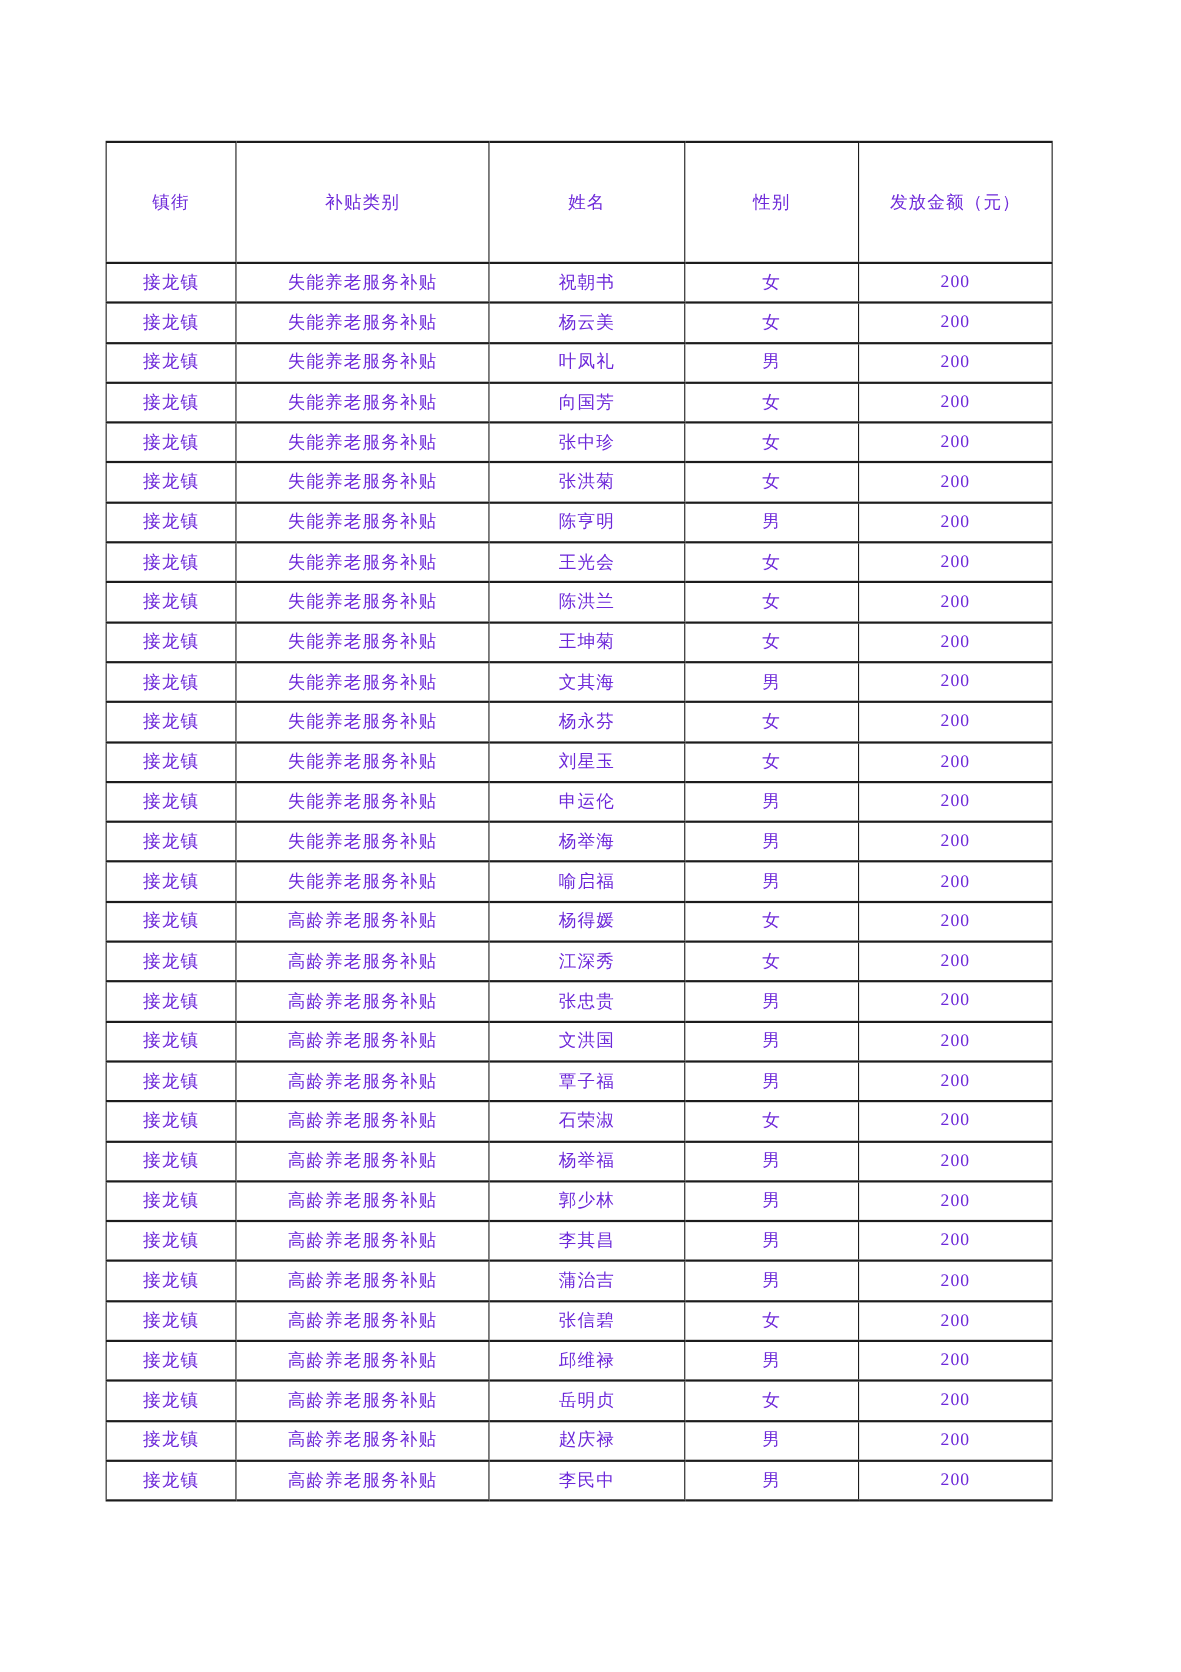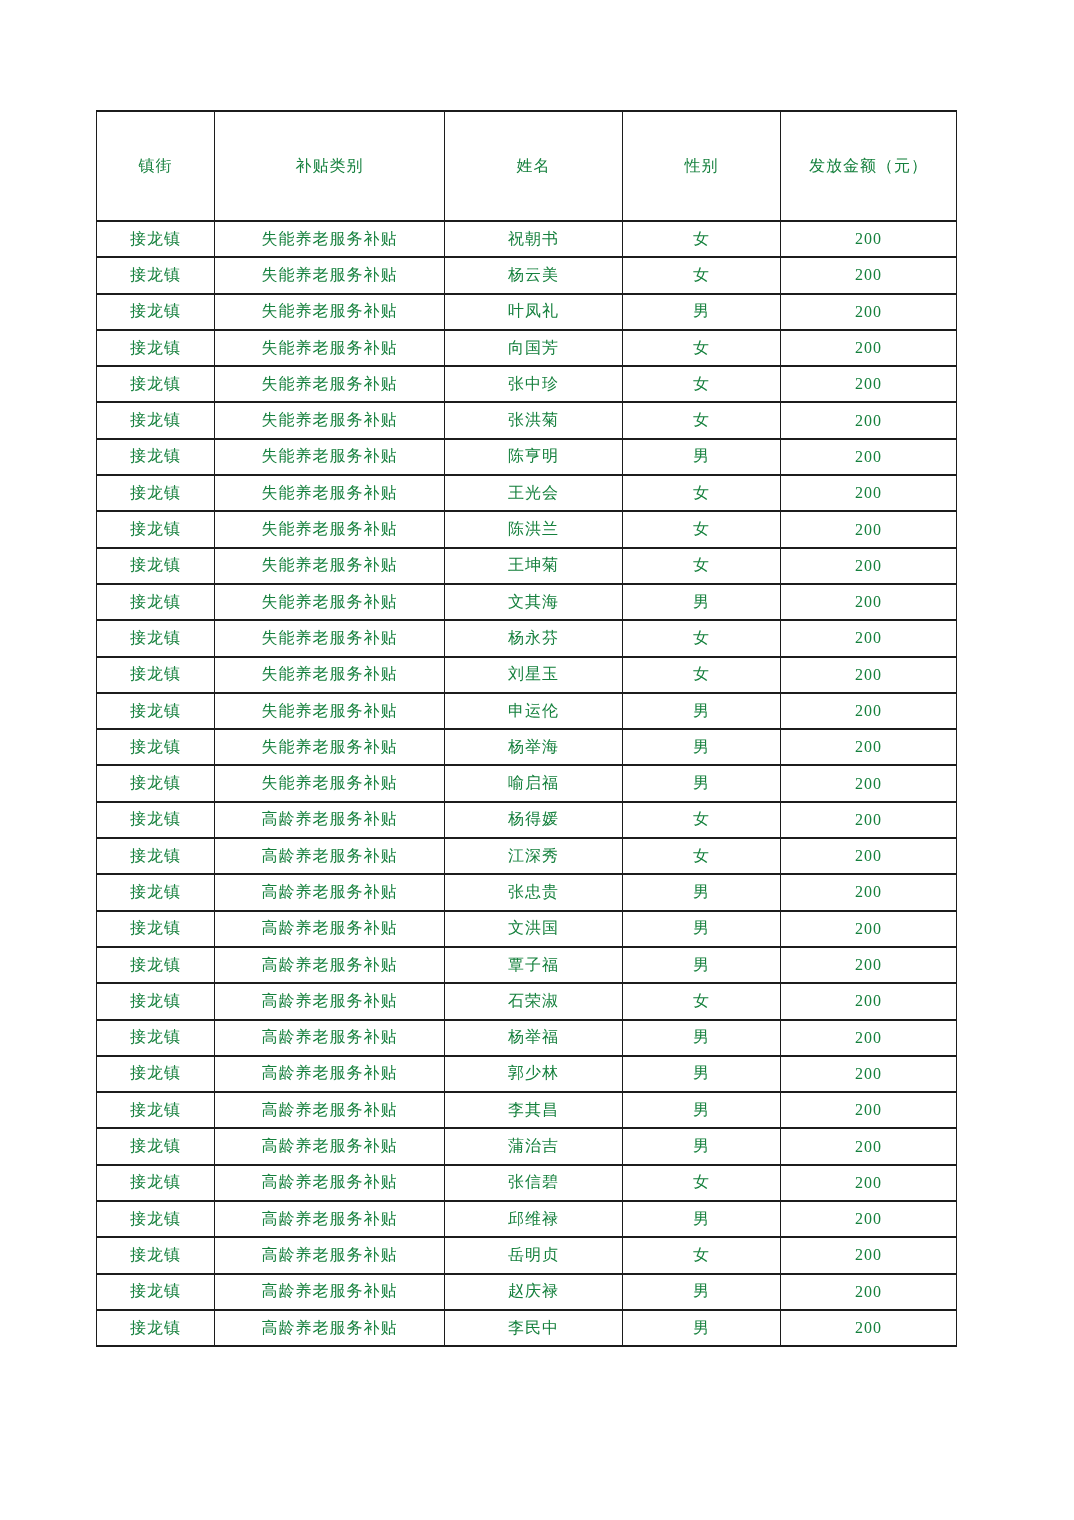--- a/index.html
+++ b/index.html
@@ -18,26 +18,26 @@
     position: absolute;
     left: 0;
     top: 0;
     width: 1074px;
     height: 1520px;
     background: #ffffff;
   }
   table.subsidy-table {
     position: absolute;
     left: 96px;
-    top: 110px;
+    top: 128px;
     width: 860px;
     border-collapse: collapse;
     table-layout: fixed;
     font-size: 16px;
-    color: #15803d;
+    color: #6d28d9;
   }
   table.subsidy-table th,
   table.subsidy-table td {
     border-left: 1px solid #1c1c1c;
     border-right: 1px solid #1c1c1c;
     border-top: 2px solid #1c1c1c;
     border-bottom: 2px solid #1c1c1c;
     text-align: center;
     vertical-align: middle;
     padding: 0;

